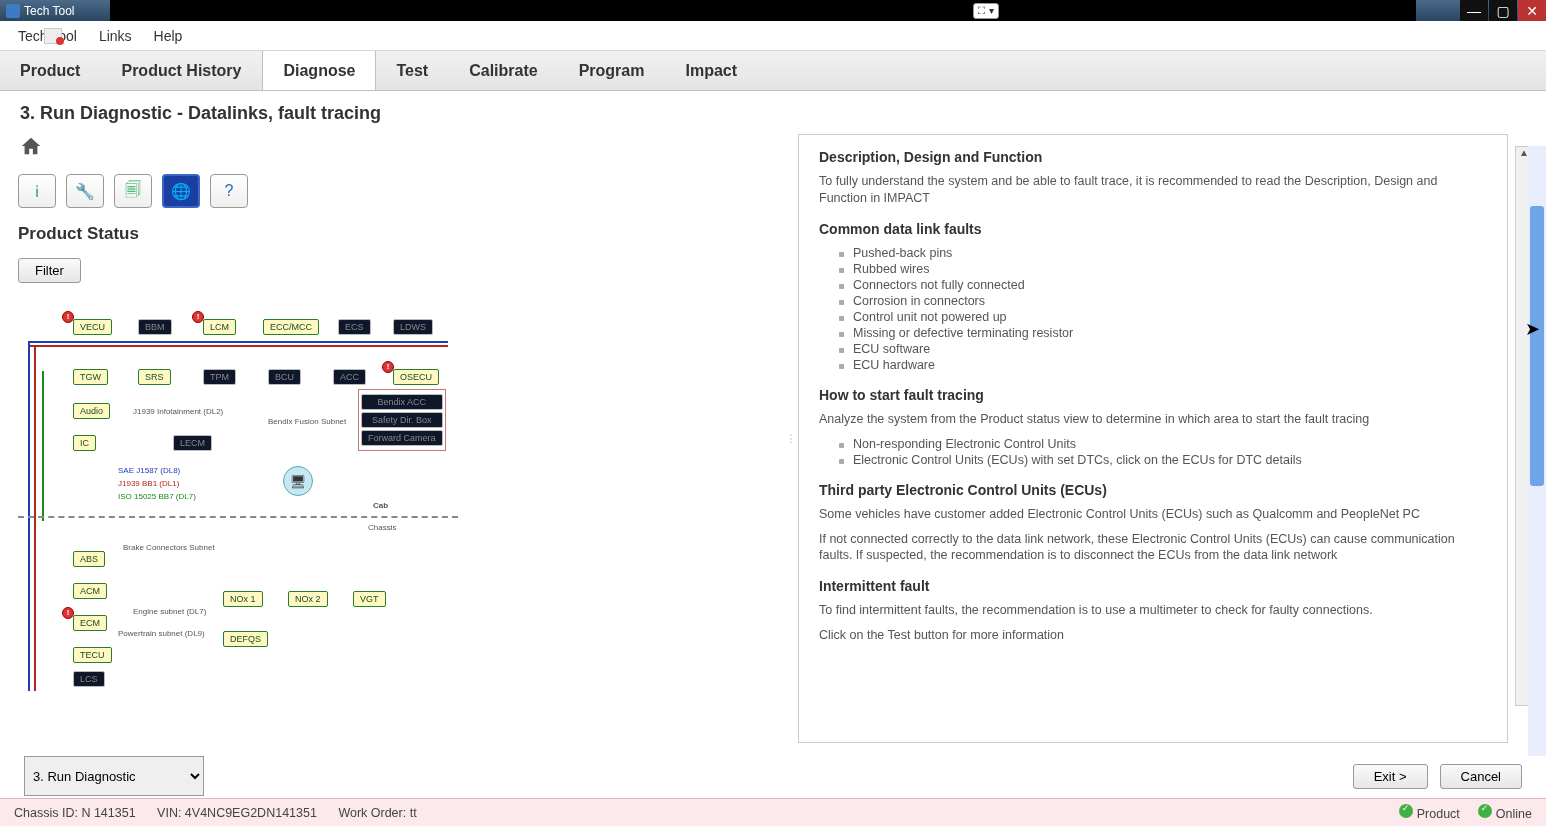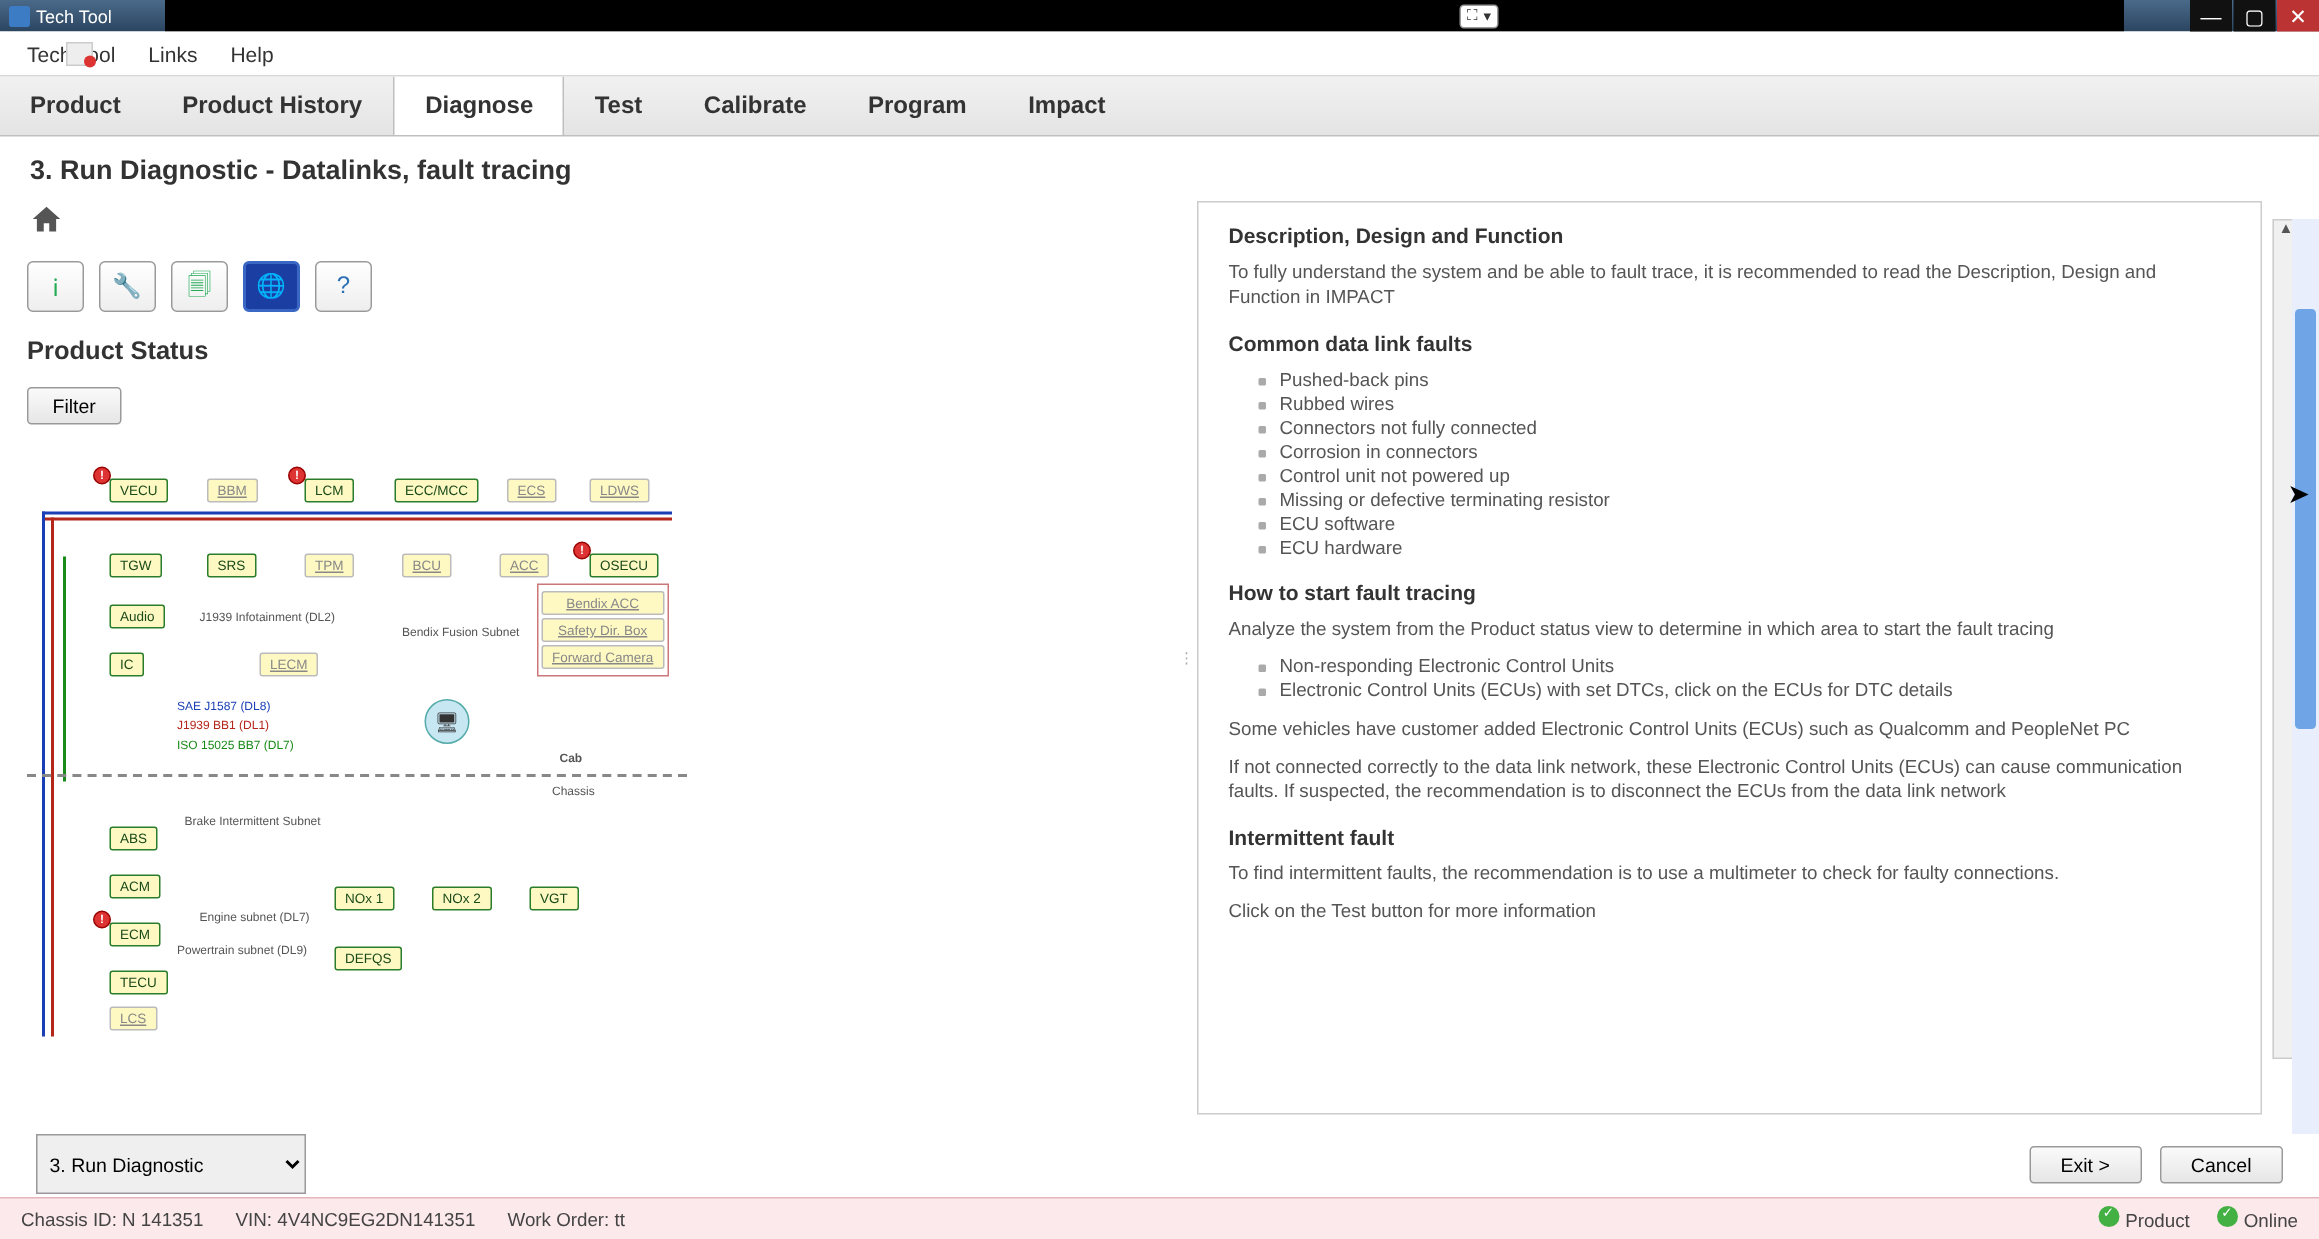--- a/index.html
+++ b/index.html
@@ -43,21 +43,21 @@
   .tool-row { display: flex; gap: 10px; margin: 6px 0 16px 0; }
   .tool-btn { width: 38px; height: 34px; border: 1px solid #999; border-radius: 4px; background: linear-gradient(#fff,#eee); display:flex; align-items:center; justify-content:center; cursor:pointer; font-size:16px; color:#2a5; }
   .tool-btn.active { border:2px solid #3a66c4; background:#1a3ea2; color:#fff; }
 
   .section-h { font-size: 17px; font-weight: bold; margin-bottom: 14px; }
   .filter-btn { padding: 4px 16px; border: 1px solid #999; background: linear-gradient(#fafafa,#e6e6e6); border-radius:3px; cursor:pointer; font-size:13px; }
 
   
   .diagram { margin-top: 28px; position: relative; width: 600px; height: 380px; }
   .ecu { position:absolute; border:1px solid #2a7d2a; background:#fef9c3; font-size:9px; padding:2px 6px; text-align:center; color:#1a4a1a; border-radius:2px; cursor:pointer; }
-  .ecu.gray { background:#fef9c3; border-color:#bbb; color:#888;text-decoration:underline; }
+  .ecu.gray { background:#0f172a; border-color:#bbb; color:#888; }
   .dline { position:absolute; background:#1a3fb5; }
   .rline { position:absolute; background:#b5261a; }
   .gline { position:absolute; background:#1a8a1a; }
   .alert-dot { position:absolute; width:12px; height:12px; background:#d33; border-radius:50%; border:1px solid #900; color:#fff; font-size:8px; text-align:center; line-height:10px; font-weight:bold; }
   .dlabel { position:absolute; font-size:8px; color:#555; }
   .dashed-line { position:absolute; border-top:2px dashed #888; height:0; }
 
   
   .right-pane h3 { font-size: 14px; font-weight: bold; margin-bottom: 8px; margin-top: 14px; }
   .right-pane h3:first-child { margin-top: 0; }
@@ -184,21 +184,21 @@
       <div class="dlabel" style="left:100px; top:168px; color:#b5261a;">J1939 BB1 (DL1)</div>
       <div class="dlabel" style="left:100px; top:181px; color:#1a8a1a;">ISO 15025 BB7 (DL7)</div>
 
       <div style="position:absolute; left:265px; top:155px; width:30px; height:30px; background:#c7e7f3; border:1px solid #5aa; border-radius:50%; display:flex;align-items:center;justify-content:center;">🖥</div>
 
       <div class="dlabel" style="left:355px; top:190px;font-weight:bold;">Cab</div>
       <div class="dashed-line" style="left:0px; top:205px; width:440px;"></div>
       <div class="dlabel" style="left:350px; top:212px;">Chassis</div>
 
       <div class="ecu" style="left:55px; top:240px;">ABS</div>
-      <div class="dlabel" style="left:105px; top:232px;">Brake Intermittent Subnet</div>
+      <div class="dlabel" style="left:105px; top:232px;">Brake Connectors Subnet</div>
 
       <div class="ecu" style="left:55px; top:272px;">ACM</div>
       <div class="ecu" style="left:205px; top:280px;">NOx 1</div>
       <div class="ecu" style="left:270px; top:280px;">NOx 2</div>
       <div class="ecu" style="left:335px; top:280px;">VGT</div>
 
       <div class="dlabel" style="left:115px; top:296px;">Engine subnet (DL7)</div>
       <div class="ecu" style="left:55px; top:304px;">ECM</div>
       <div class="alert-dot" style="left:44px; top:296px;">!</div>
       <div class="dlabel" style="left:100px; top:318px;">Powertrain subnet (DL9)</div>
@@ -224,20 +224,21 @@
       <li>Missing or defective terminating resistor</li>
       <li>ECU software</li>
       <li>ECU hardware</li>
     </ul>
     <h3>How to start fault tracing</h3>
     <p>Analyze the system from the Product status view to determine in which area to start the fault tracing</p>
     <ul>
       <li>Non-responding Electronic Control Units</li>
       <li>Electronic Control Units (ECUs) with set DTCs, click on the ECUs for DTC details</li>
     </ul>
+    <h3>Third party Electronic Control Units (ECUs)</h3>
     <p>Some vehicles have customer added Electronic Control Units (ECUs) such as Qualcomm and PeopleNet PC</p>
     <p>If not connected correctly to the data link network, these Electronic Control Units (ECUs) can cause communication faults. If suspected, the recommendation is to disconnect the ECUs from the data link network</p>
     <h3>Intermittent fault</h3>
     <p>To find intermittent faults, the recommendation is to use a multimeter to check for faulty connections.</p>
     <p>Click on the Test button for more information</p>
   </div>
 </div>
 
 <div class="right-scroll-stub">
   <div class="up">▲</div>

